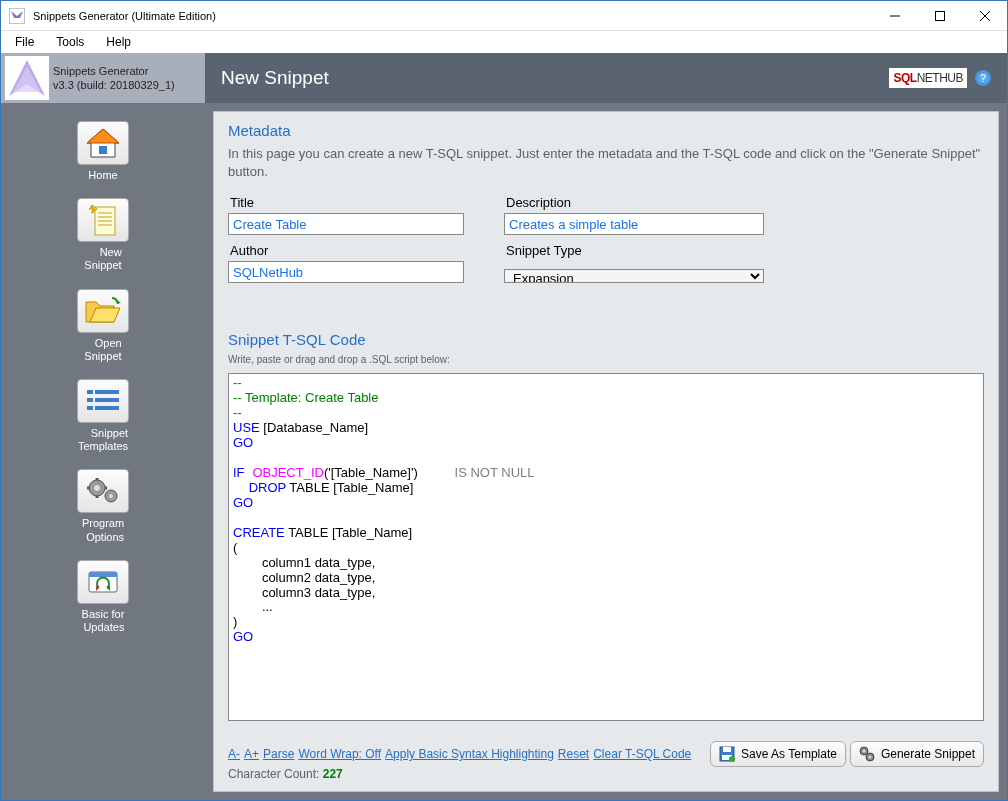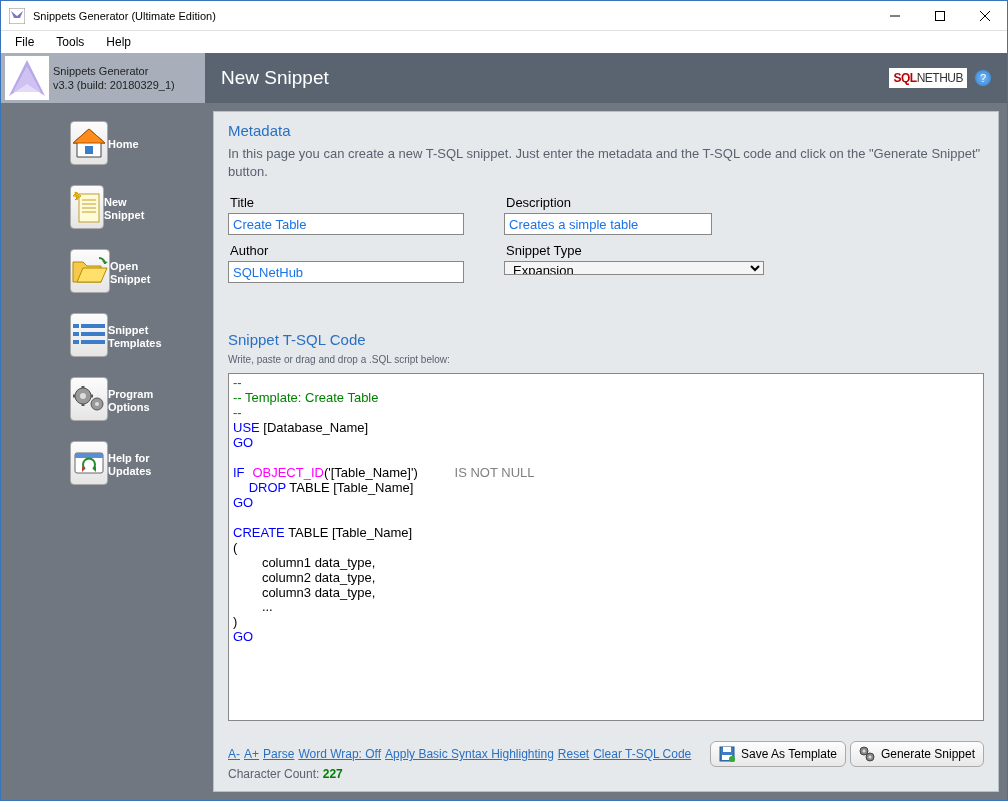--- a/index.html
+++ b/index.html
@@ -10,33 +10,33 @@
 .win-controls { display: flex; }
 .win-btn { width: 45px; height: 29px; display: flex; align-items: center; justify-content: center; font-size: 14px; color: #000; }
 .menubar { height: 22px; display: flex; align-items: center; padding: 0 4px; background: #fff; font-size: 12px; gap: 2px; }
 .menubar span { padding: 2px 10px; }
 .content { flex: 1; display: flex; background: #707780; }
 .sidebar { width: 204px; display: flex; flex-direction: column; }
 .app-header { display: flex; align-items: center; height: 50px; background: #a8afbb; padding: 0 4px; }
 .app-logo { width: 44px; height: 44px; margin-right: 4px; }
 .app-info { font-size: 11px; color: #222; line-height: 1.3; }
 .side-btns { flex: 1; padding: 18px 0; display: flex; flex-direction: column; align-items: center; gap: 16px; }
-.side-btn { width: 66px; display: flex; align-items: center; color: #fff; font-size: 11px; text-align: left; line-height: 1.2; font-weight: bold; }
+.side-btn { width: 66px; display: flex; flex-direction: column; align-items: center; color: #fff; font-size: 11px; text-align: right; line-height: 1.2; }
 .side-btn .icon-box { width: 52px; height: 44px; border: 1px solid #aaa; border-radius: 4px; background: linear-gradient(#fcfcfc,#e5e5e5); display: flex; align-items: center; justify-content: center; margin-bottom: 4px; }
 .main { flex: 1; display: flex; flex-direction: column; }
 .page-head { height: 50px; background: #5a6471; display: flex; align-items: center; padding: 0 16px; }
 .page-title { color: #fff; font-size: 19px; font-weight: 400; flex: 1; }
 .brand { background: #fff; font-size: 12px; padding: 3px 4px; color: #333; font-family: Arial; letter-spacing: -0.5px; }
 .brand b { color: #b00; }
 .help-icon { width: 16px; height: 16px; margin-left: 8px; border-radius: 50%; background: radial-gradient(#7abaf7,#2d7cce); color: #fff; font-size: 11px; display: flex; align-items: center; justify-content: center; }
 .panel { flex: 1; margin: 8px; background: #e5e9ec; border: 1px solid #b8c0c8; padding: 10px 14px 10px 14px; overflow: auto; display: flex; flex-direction: column; }
 .section-title { color: #2970c5; font-size: 15px; margin-bottom: 6px; }
 .instr { color: #5a6270; font-size: 13px; margin-bottom: 14px; line-height: 1.4; }
 .form-row { display: flex; gap: 40px; margin-bottom: 8px; }
-.form-col { display: flex; flex-direction: column; }
+.form-col { display: flex; flex-direction: column; justify-content: space-between; }
 .form-label { font-size: 13px; color: #000; margin-bottom: 3px; margin-left: 2px; }
 .text-input { width: 236px; height: 22px; border: 1px solid #888; font-size: 13px; padding: 0 4px; color: #1a73e8; background: #fff; }
 .select-input { width: 260px; height: 14px; border: 1px solid #888; font-size: 13px; padding: 0 4px; background: #f5f5f5; color: #000; }
 .spacer-lg { height: 40px; }
 .code-instr { color: #5a6270; font-size: 10px; margin-bottom: 8px; }
 .code-area { flex: 1; min-height: 290px; background: #fff; border: 1px solid #888; font-family: Consolas, monospace; font-size: 13px; padding: 2px 4px; line-height: 1.15; white-space: pre; overflow: auto; }
 .kw { color: #0000ff; }
 .fn { color: #ff00ff; }
 .op { color: #808080; padding-left: 29px; }
 .cm { color: #008000; }
@@ -168,21 +168,21 @@
       <div class="side-btn">
         <div class="icon-box">
             <svg width="36" height="32" viewBox="0 0 36 32">
               <rect x="4" y="6" width="28" height="20" rx="2" fill="#fff" stroke="#666"></rect>
               <rect x="4" y="6" width="28" height="5" fill="#5a8fd6"></rect>
               <path d="M14 22 A6 6 0 1 1 22 22" fill="none" stroke="#2a8a2a" stroke-width="2"></path>
               <polygon points="22,22 25,19 25,25" fill="#2a8a2a"></polygon>
               <polygon points="14,22 11,25 11,19" fill="#c43a3a"></polygon>
             </svg>
           </div>
-        <span style="white-space:pre-line">Help for
+        <span style="white-space:pre-line">Basic for
 Updates</span>
       </div>
     </div>
   </div>
 
   <div class="main">
     <div class="page-head">
       <span class="page-title">New Snippet</span>
       <span class="brand"><b>SQL</b>NET<span>HUB</span></span>
       <span class="help-icon">?</span>
@@ -191,21 +191,21 @@
       <div class="section-title">Metadata</div>
       <div class="instr">In this page you can create a new T-SQL snippet. Just enter the metadata and the T-SQL code and click on the "Generate Snippet" button.</div>
 
       <div class="form-row">
         <div class="form-col">
           <span class="form-label">Title</span>
           <input class="text-input" value="Create Table" style="">
         </div>
         <div class="form-col">
           <span class="form-label">Description</span>
-          <input class="text-input" style="width: 208px;" value="Creates a simple table">
+          <input class="text-input" style="width: 260px;" value="Creates a simple table">
         </div>
       </div>
       <div class="form-row">
         <div class="form-col">
           <span class="form-label">Author</span>
           <input class="text-input" value="SQLNetHub" style="">
         </div>
         <div class="form-col">
           <span class="form-label">Snippet Type</span>
           <select class="select-input"><option>Expansion</option></select>

